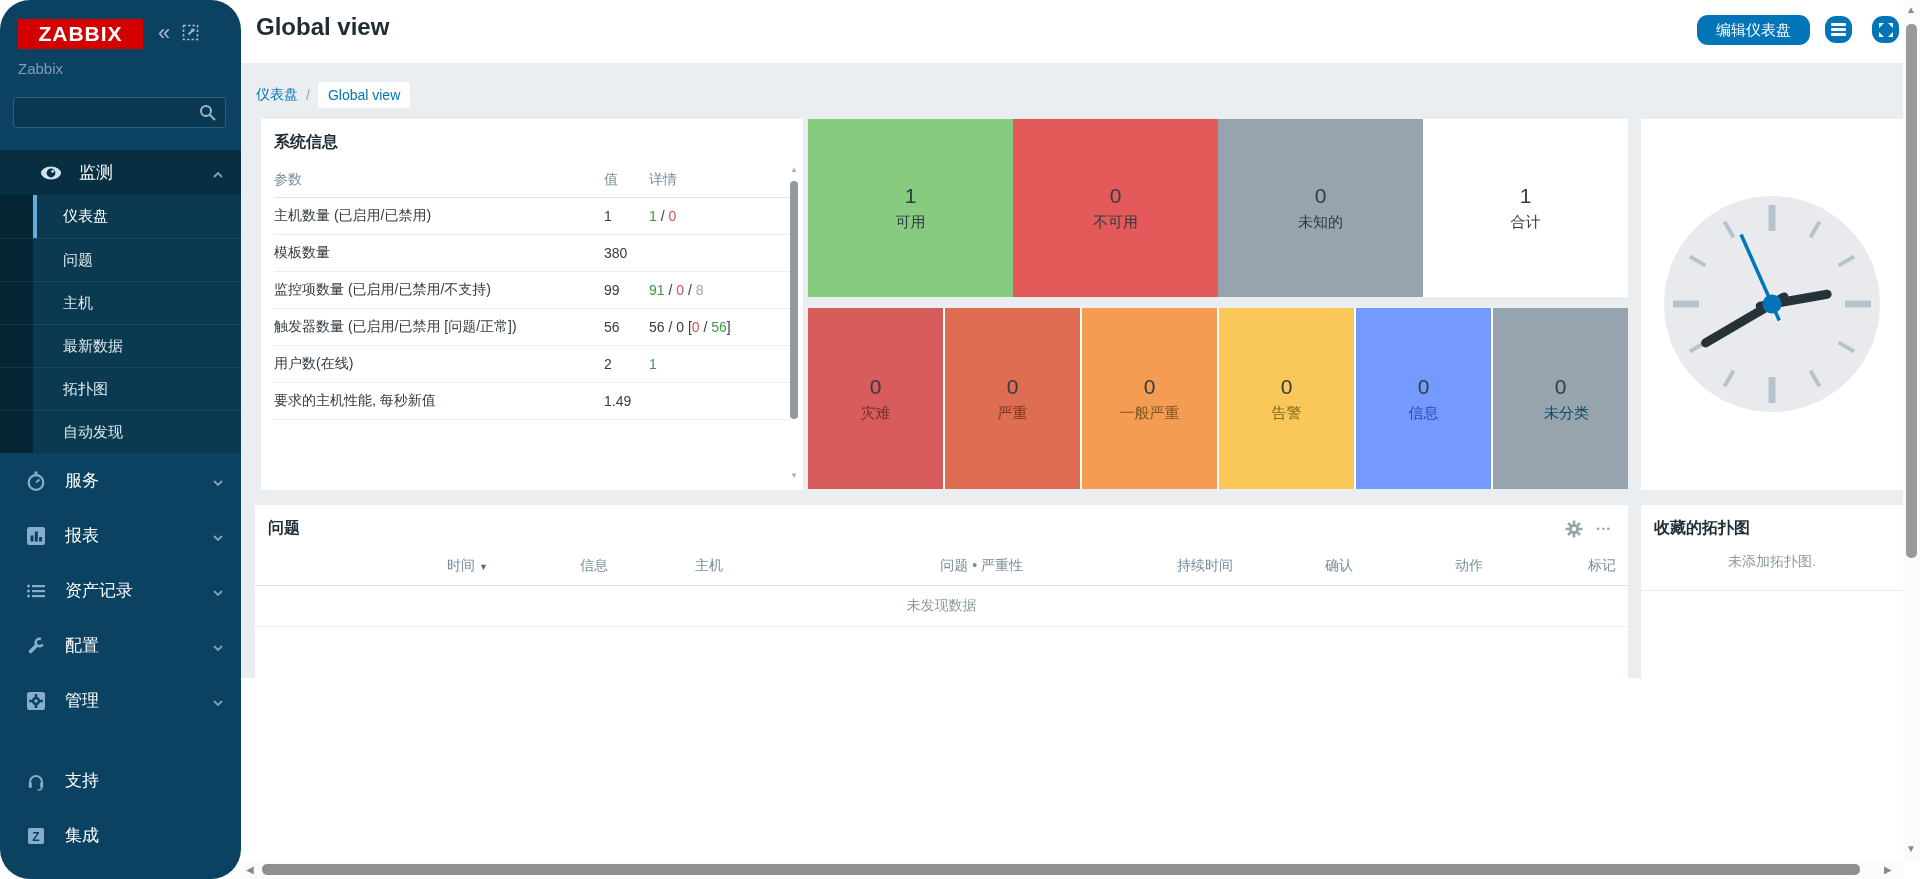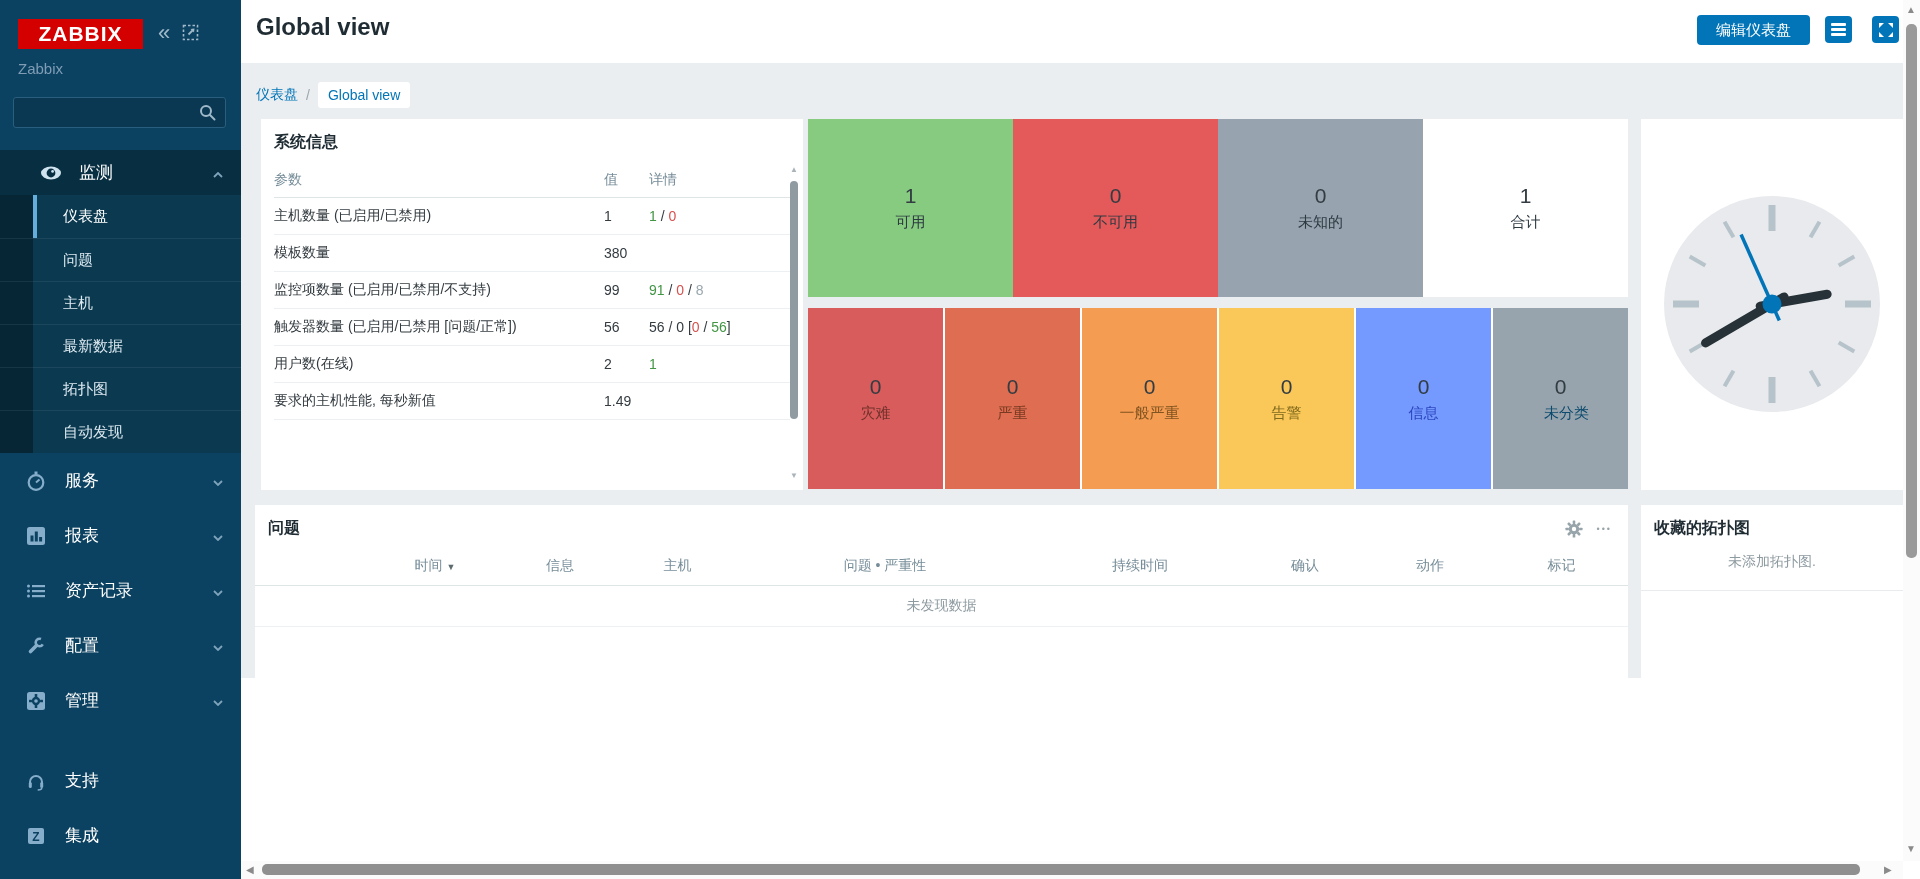--- a/index.html
+++ b/index.html
@@ -3,21 +3,21 @@
 <meta charset="utf-8">
 <style>
   * { box-sizing: border-box; margin: 0; padding: 0; }
   html,body { width:1920px; height:879px; overflow:hidden; }
   body {
     font-family:"Liberation Sans","DejaVu Sans",sans-serif;
     background:#fff; position:relative; color:var(--dark-text,#333b40);
   }
   
   .sidebar { position:absolute; left:0; top:0; width:241px; height:879px;
-    background:var(--sidebar-bg,#0c4261); color:#fff; z-index:5; }
+    background:var(--sidebar-bg,#0c4261); color:#fff; z-index:5;border-radius:30px; }
   .logo { position:absolute; left:18px; top:19px; width:125px; height:30px;
     background:var(--logo-red,#d40000); color:#fff; font-weight:bold; font-size:21px;
     letter-spacing:1px; display:flex; align-items:center; justify-content:center; cursor:pointer;}
   .side-ctl { position:absolute; left:158px; top:20px; display:flex; align-items:center; gap:12px; }
   .collapse-glyph { font-size:22px; color:#9fb9ca; line-height:26px; cursor:pointer; }
   .server-name { position:absolute; left:18px; top:60px; font-size:15px; color:#7f9cb4; }
   .search-wrap { position:absolute; left:13px; top:97px; width:213px; height:31px;
     background:#0a3751; border:1px solid #2a5e7e; border-radius:3px; }
   .search-wrap input { position:absolute; left:8px; top:2px; width:170px; height:25px;
     background:transparent; border:none; outline:none; color:#cfe3ef; font-size:14px; }
@@ -37,21 +37,21 @@
   .smi:first-child { border-top:none; }
   .smi.active { color:#fff; }
   .smi.active::before { content:""; position:absolute; left:33px; top:0; bottom:0; width:4px;
     background:var(--active-bar,#64aede); }
   .side-footer { position:absolute; left:0; top:753px; width:241px; }
   
   .main { position:absolute; left:241px; top:0; width:1662px; height:678px;
     background:var(--content-bg,#ebeef0); }
   .main-header { position:absolute; left:0; top:0; width:1662px; height:63px; background:#fff; }
   .page-title { position:absolute; left:15px; top:13px; font-size:24px; color:var(--title-text,#1f2c33); }
-  .btn { background:var(--accent,#0275b8); color:#fff; border:none; border-radius:4px; cursor:pointer; }
+  .btn { background:var(--accent,#0275b8); color:#fff; border:none; border-radius:11px; cursor:pointer; }
   .edit-btn { position:absolute; top:15px; left:1456px; width:113px; height:30px; font-size:15px; }
   .icon-btn { position:absolute; top:16px; width:27px; height:27px; display:flex;
     align-items:center; justify-content:center; }
   .hamburger-btn { left:1584px; }
   .fullscreen-btn { left:1631px; }
   .ham { width:15px; }
   .ham div { height:2.5px; background:#fff; border-radius:1px; margin:2.5px 0; }
   .breadcrumb { position:absolute; left:15px; top:82px; display:flex; align-items:center;
     font-size:14px; }
   .breadcrumb a { color:var(--accent,#0275b8); text-decoration:none; cursor:pointer; }
@@ -87,22 +87,22 @@
   .block { flex:1; display:flex; flex-direction:column; align-items:center; justify-content:center; }
   .block .num { font-size:21px; color:#333c42; }
   .block .lbl { font-size:15px; margin-top:5px; color:#333c42; }
   
   .clock-svg { position:absolute; left:21px; top:75px; }
   
   .pr-actions { position:absolute; top:15px; right:16px; display:flex; align-items:center; gap:14px; }
   .dots { color:#97a4aa; font-size:9px; letter-spacing:2px; cursor:pointer; }
   .pr-table { position:absolute; left:0; top:42px; width:1373px; border-collapse:collapse;
     table-layout:fixed; font-size:14px; }
-  .pr-table th { text-align:center; font-weight:normal; color:var(--gray-text,#768d99);
-    padding:10px 0; border-bottom:1px solid #dfe4e6; cursor:pointer; }
+  .pr-table th { text-align:right; font-weight:normal; color:var(--gray-text,#768d99);
+    padding:10px 12px; border-bottom:1px solid #dfe4e6; cursor:pointer; }
   .pr-table th:first-child { padding-left:115px; }
   .pr-table td { text-align:center; color:#8d9aa0; padding:11px 0; border-bottom:1px solid #eef1f3; }
   .sort-arr { font-size:9px; color:#5c6b72; margin-left:4px; }
   
   .fav-empty { position:absolute; left:0; top:48px; width:100%; text-align:center;
     color:#8d9aa0; font-size:14px; }
   .fav-divider { position:absolute; left:0; top:85px; width:100%; border-bottom:1px solid #e8ecee; }
   
   .vscroll { position:absolute; right:0; top:0; width:17px; height:861px; background:#fbfbfb; z-index:8; }
   .vscroll .arr, .hscroll .arr { position:absolute; color:#8a8a8a; font-size:10px; cursor:pointer; }

